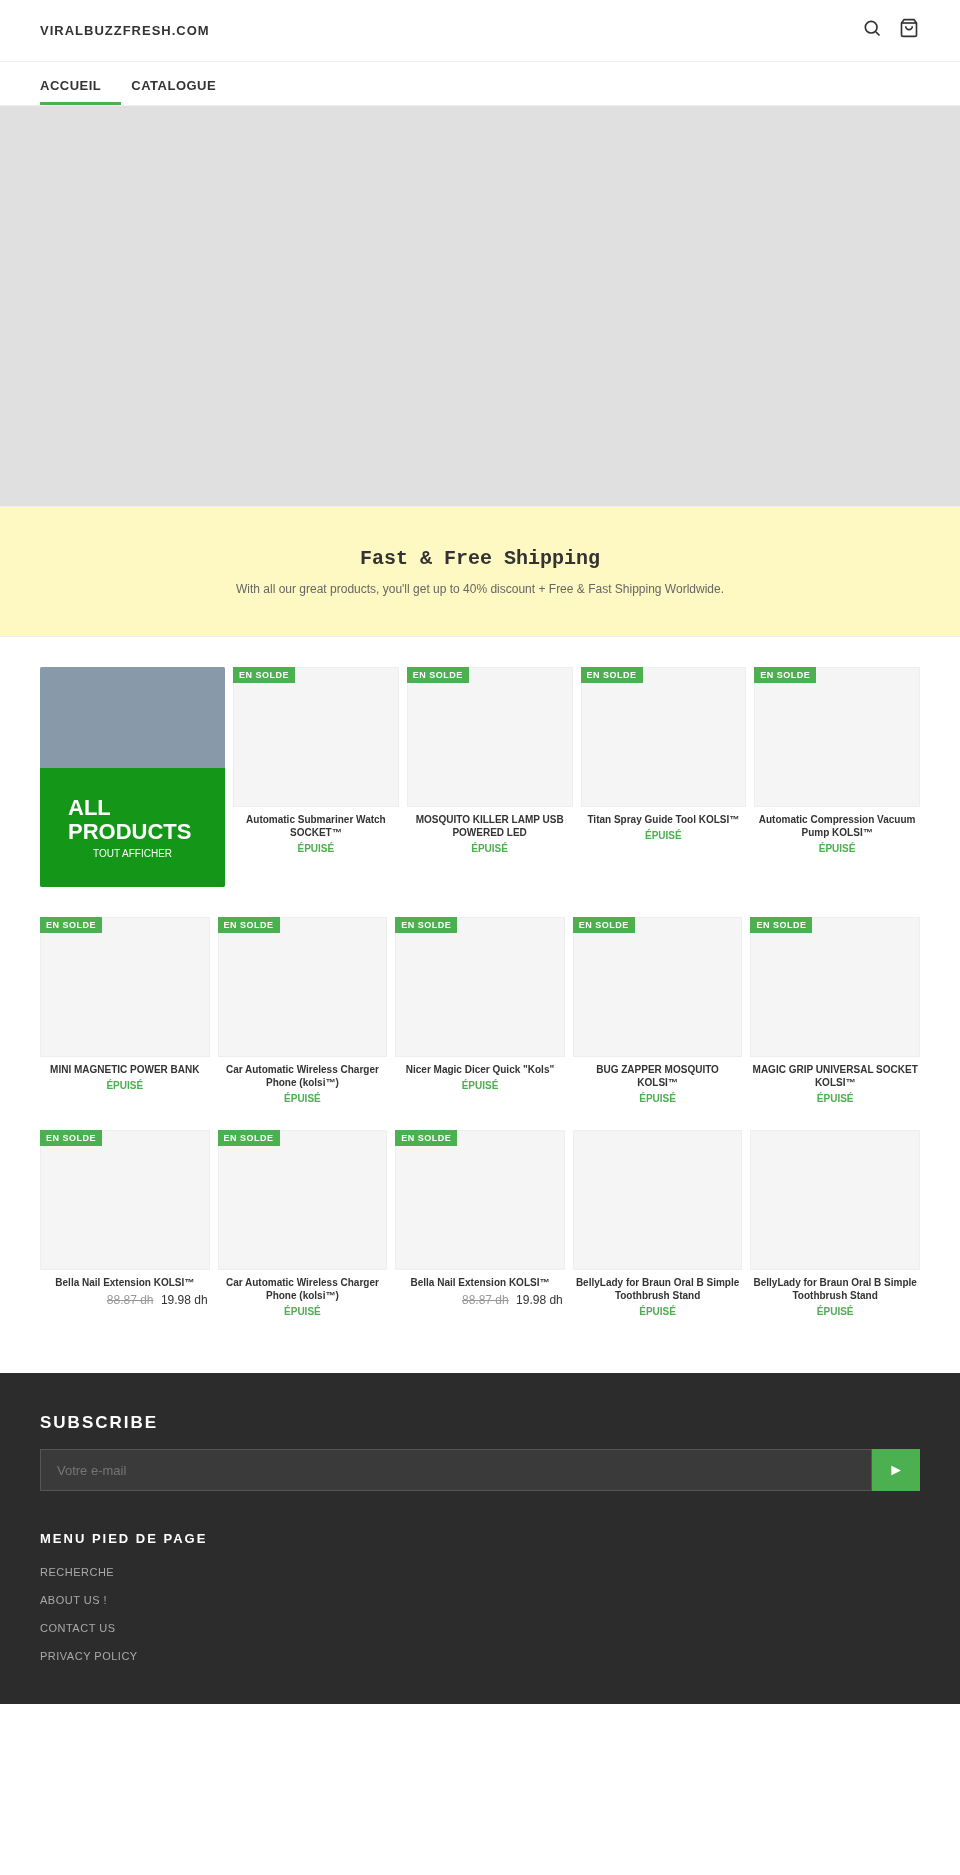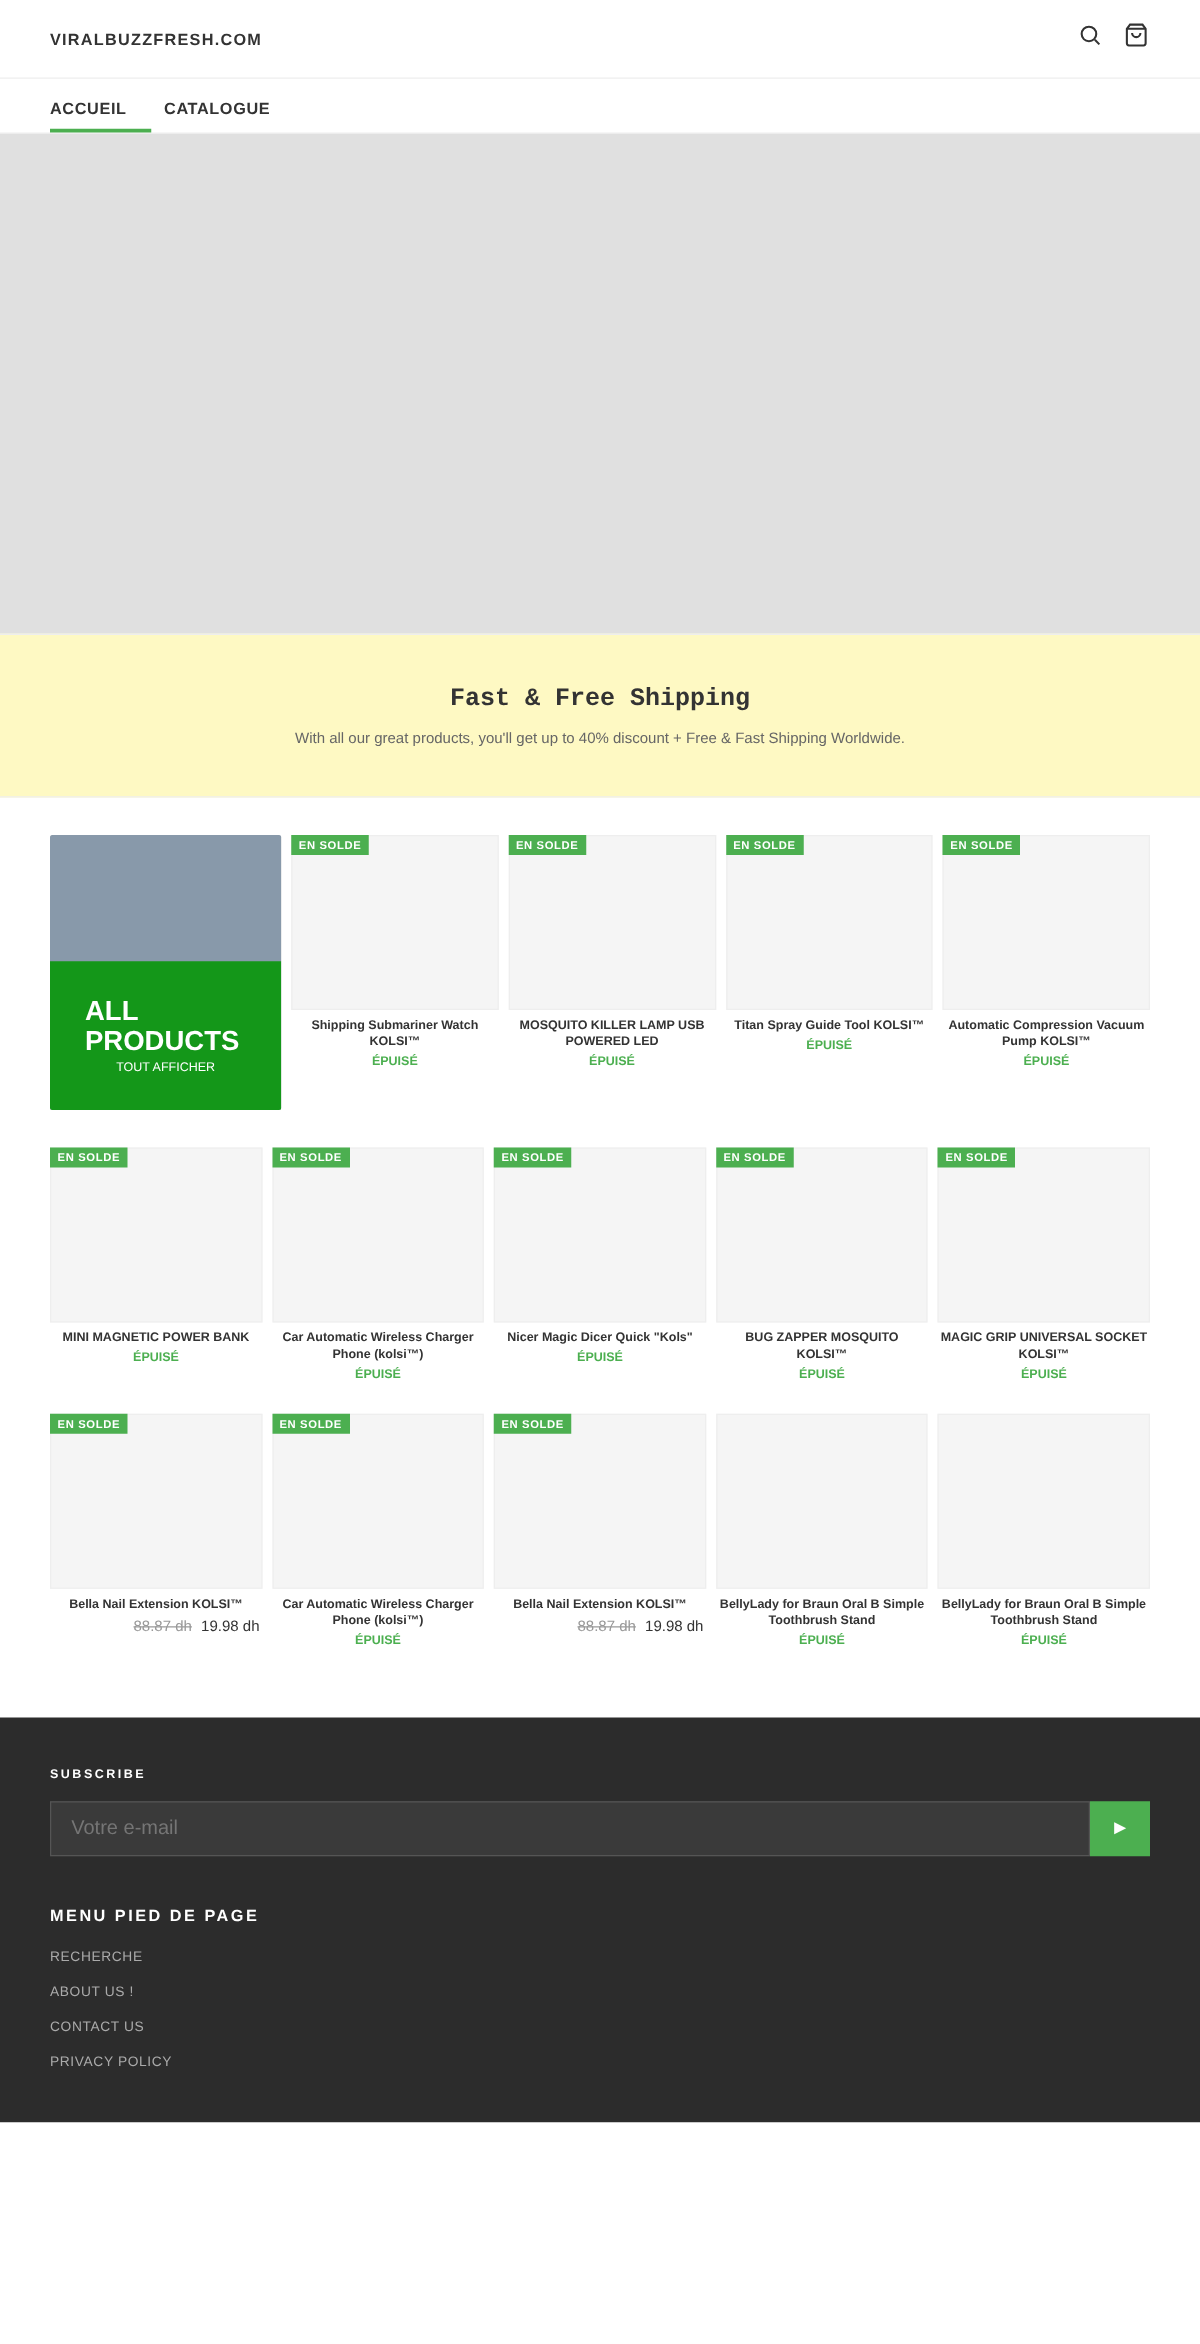--- a/index.html
+++ b/index.html
@@ -198,35 +198,35 @@
     
     .footer {
       background: #2c2c2c;
       color: #ccc;
       padding: 40px 40px 30px;
     }
     .footer-subscribe {
       margin-bottom: 40px;
     }
     .footer-subscribe h3 {
-      font-size: 10px;
+      font-size: 17px;
       font-weight: bold;
       color: #fff;
       letter-spacing: 2px;
       margin-bottom: 16px;
       text-transform: uppercase;
     }
     .subscribe-form {
       display: flex;
       gap: 0;
     }
     .subscribe-input {
       flex: 1;
       padding: 12px 16px;
-      font-size: 16px;
+      font-size: 13px;
       border: 1px solid #555;
       background: #3a3a3a;
       color: #ccc;
       outline: none;
     }
     .subscribe-btn {
       background: #4caf50;
       color: #fff;
       border: none;
       padding: 12px 16px;
@@ -306,21 +306,21 @@
           <span>PRODUCTS</span>
         </div>
         <div class="tout-afficher">TOUT AFFICHER</div>
       </div>
     </div>
 
     <div class="product-card">
       <span class="en-solde-badge">EN SOLDE</span>
       <div class="product-image"></div>
       <div class="product-info">
-        <div class="product-name">Shipping Submariner Watch KOLSI™</div>
+        <div class="product-name">Automatic Submariner Watch SOCKET™</div>
         <div class="epuise">ÉPUISÉ</div>
       </div>
     </div>
 
     <div class="product-card">
       <span class="en-solde-badge">EN SOLDE</span>
       <div class="product-image"></div>
       <div class="product-info">
         <div class="product-name">MOSQUITO KILLER LAMP USB POWERED LED</div>
         <div class="epuise">ÉPUISÉ</div>

